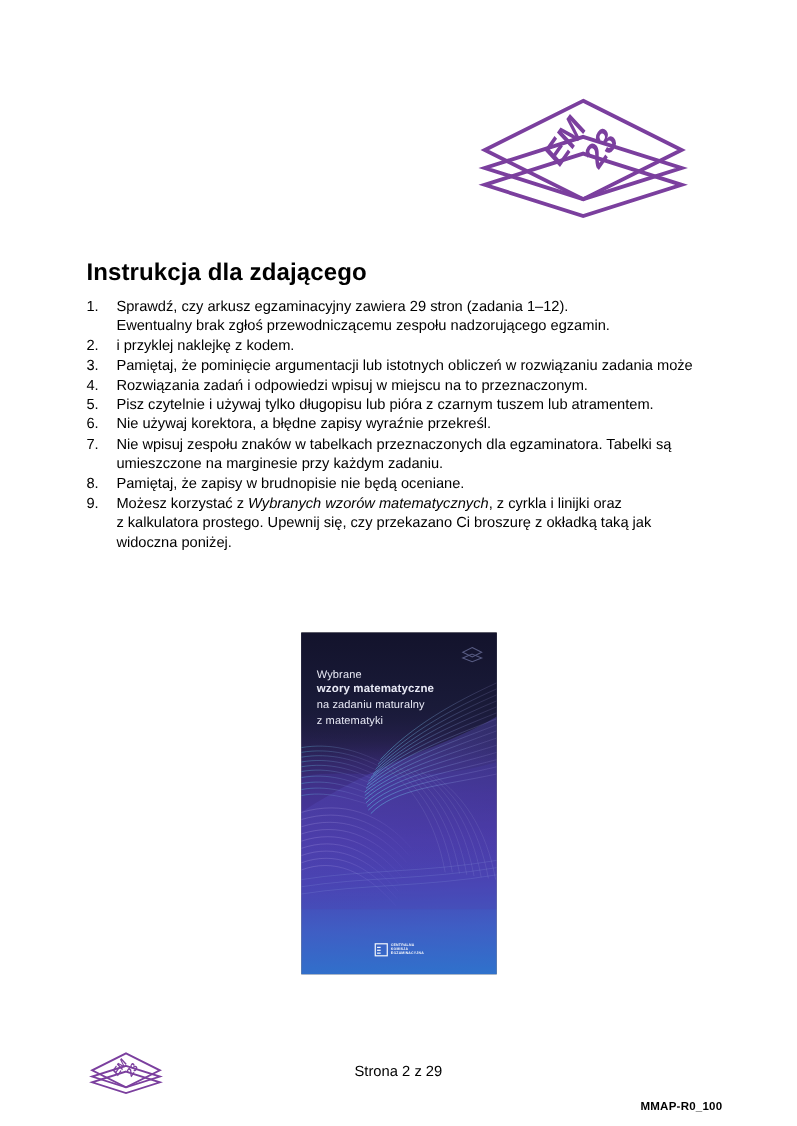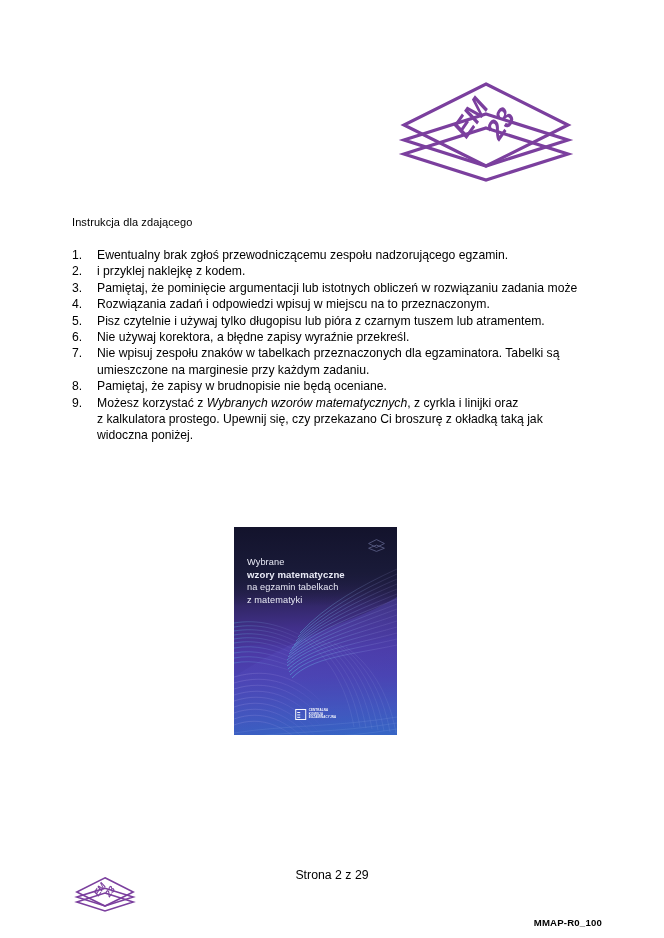--- a/index.html
+++ b/index.html
@@ -30,22 +30,22 @@
     top: 868px;
     width: 62px;
     height: 52px;
   }
 
   
   #page-title {
     position: absolute;
     left: 72px;
     top: 216px;
-    font-size: 11px;
-    font-weight: normal;
+    font-size: 20px;
+    font-weight: bold;
     letter-spacing: 0.1px;
   }
 
   
   #instruction-list {
     position: absolute;
     left: 72px;
     top: 247px;
     width: 530px;
     font-size: 12.2px;
@@ -63,24 +63,24 @@
   }
   .item-text {
     flex: 1 1 auto;
   }
   .item-text i {
   }
 
   
   #brochure-cover {
     position: absolute;
-    left: 234px;
+    left: 251px;
     top: 527px;
     width: 163px;
-    height: 208px;
+    height: 285px;
     overflow: hidden;
     background: #737373;
   }
   .cover-bg {
     position: absolute;
     inset: 0;
     background:
       linear-gradient(178deg, #14142e 0%, #191a38 16%, #2b2357 32%,
                       #41308a 48%, #4b39a4 60%, #4a45b4 72%,
                       #3f5ec4 86%, #2f72cc 100%);
@@ -149,21 +149,21 @@
     width: 19px;
     height: 15px;
     opacity: 0.55;
   }
 
   
   #footer-pagenum {
     position: absolute;
     left: 0;
     right: 0;
-    top: 868px;
+    top: 886px;
     text-align: center;
     font-size: 12.3px;
   }
   #footer-code {
     position: absolute;
     right: 62px;
     top: 886px;
     font-size: 9.6px;
     font-weight: bold;
     letter-spacing: 0.2px;
@@ -190,20 +190,21 @@
     </g>
   </svg>
 </div>
 
 <div id="page-title">Instrukcja dla zdającego</div>
 
 <ol id="instruction-list" style="list-style: none; margin: 0px; padding: 0px;">
     <li class="list-item">
       <span class="item-number">1.</span>
       <span class="item-text">
+        <div>Sprawdź, czy arkusz egzaminacyjny zawiera 29 stron (zadania 1–12).</div>
         <div>Ewentualny brak zgłoś przewodniczącemu zespołu nadzorującego egzamin.</div>
       </span>
     </li>
     <li class="list-item">
       <span class="item-number">2.</span>
       <span class="item-text">
         <div>i przyklej naklejkę z kodem.</div>
       </span>
     </li>
     <li class="list-item">
@@ -341,21 +342,21 @@
   <svg class="cover-watermark" viewBox="0 0 24 19">
     <g fill="none" stroke="#8f96c8" stroke-width="1.1">
       <path d="M12 9 L22 13 L12 17 L2 13 Z"></path>
       <path d="M12 2 L22 7 L12 12 L2 7 Z"></path>
     </g>
   </svg>
 
   <div class="cover-text">
     <div>Wybrane</div>
     <div class="bold">wzory matematyczne</div>
-    <div>na egzamin tabelkach</div>
+    <div>na zadaniu maturalny</div>
     <div>z matematyki</div>
   </div>
 
   <div class="cke-logo">
     <div class="cke-mark"></div>
     <div class="cke-words">
       <div>CENTRALNA</div>
       <div>KOMISJA</div>
       <div>EGZAMINACYJNA</div>
     </div>

